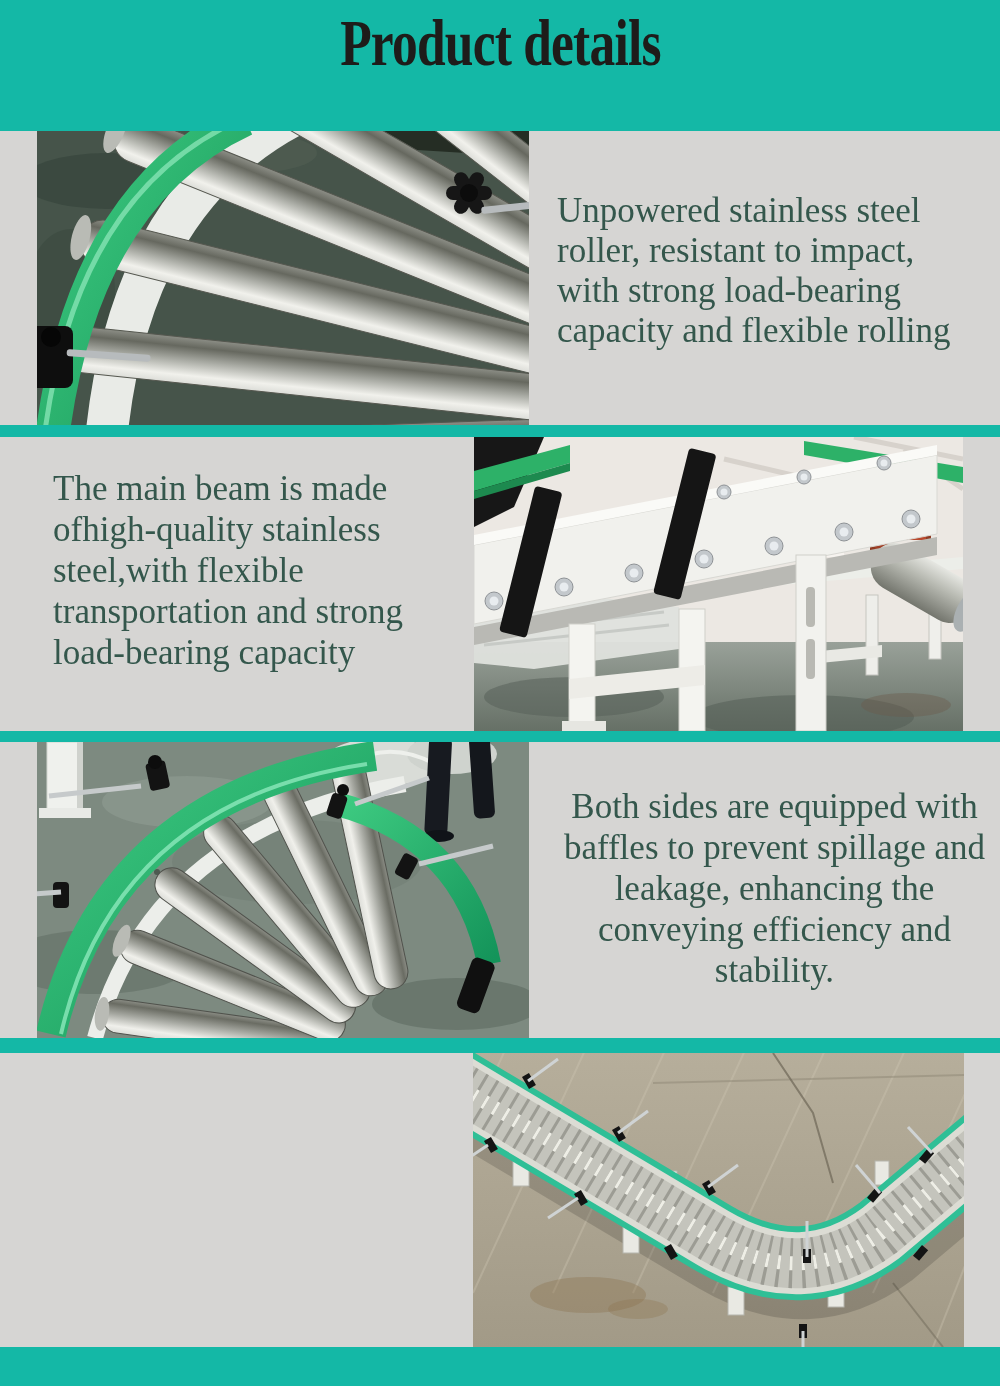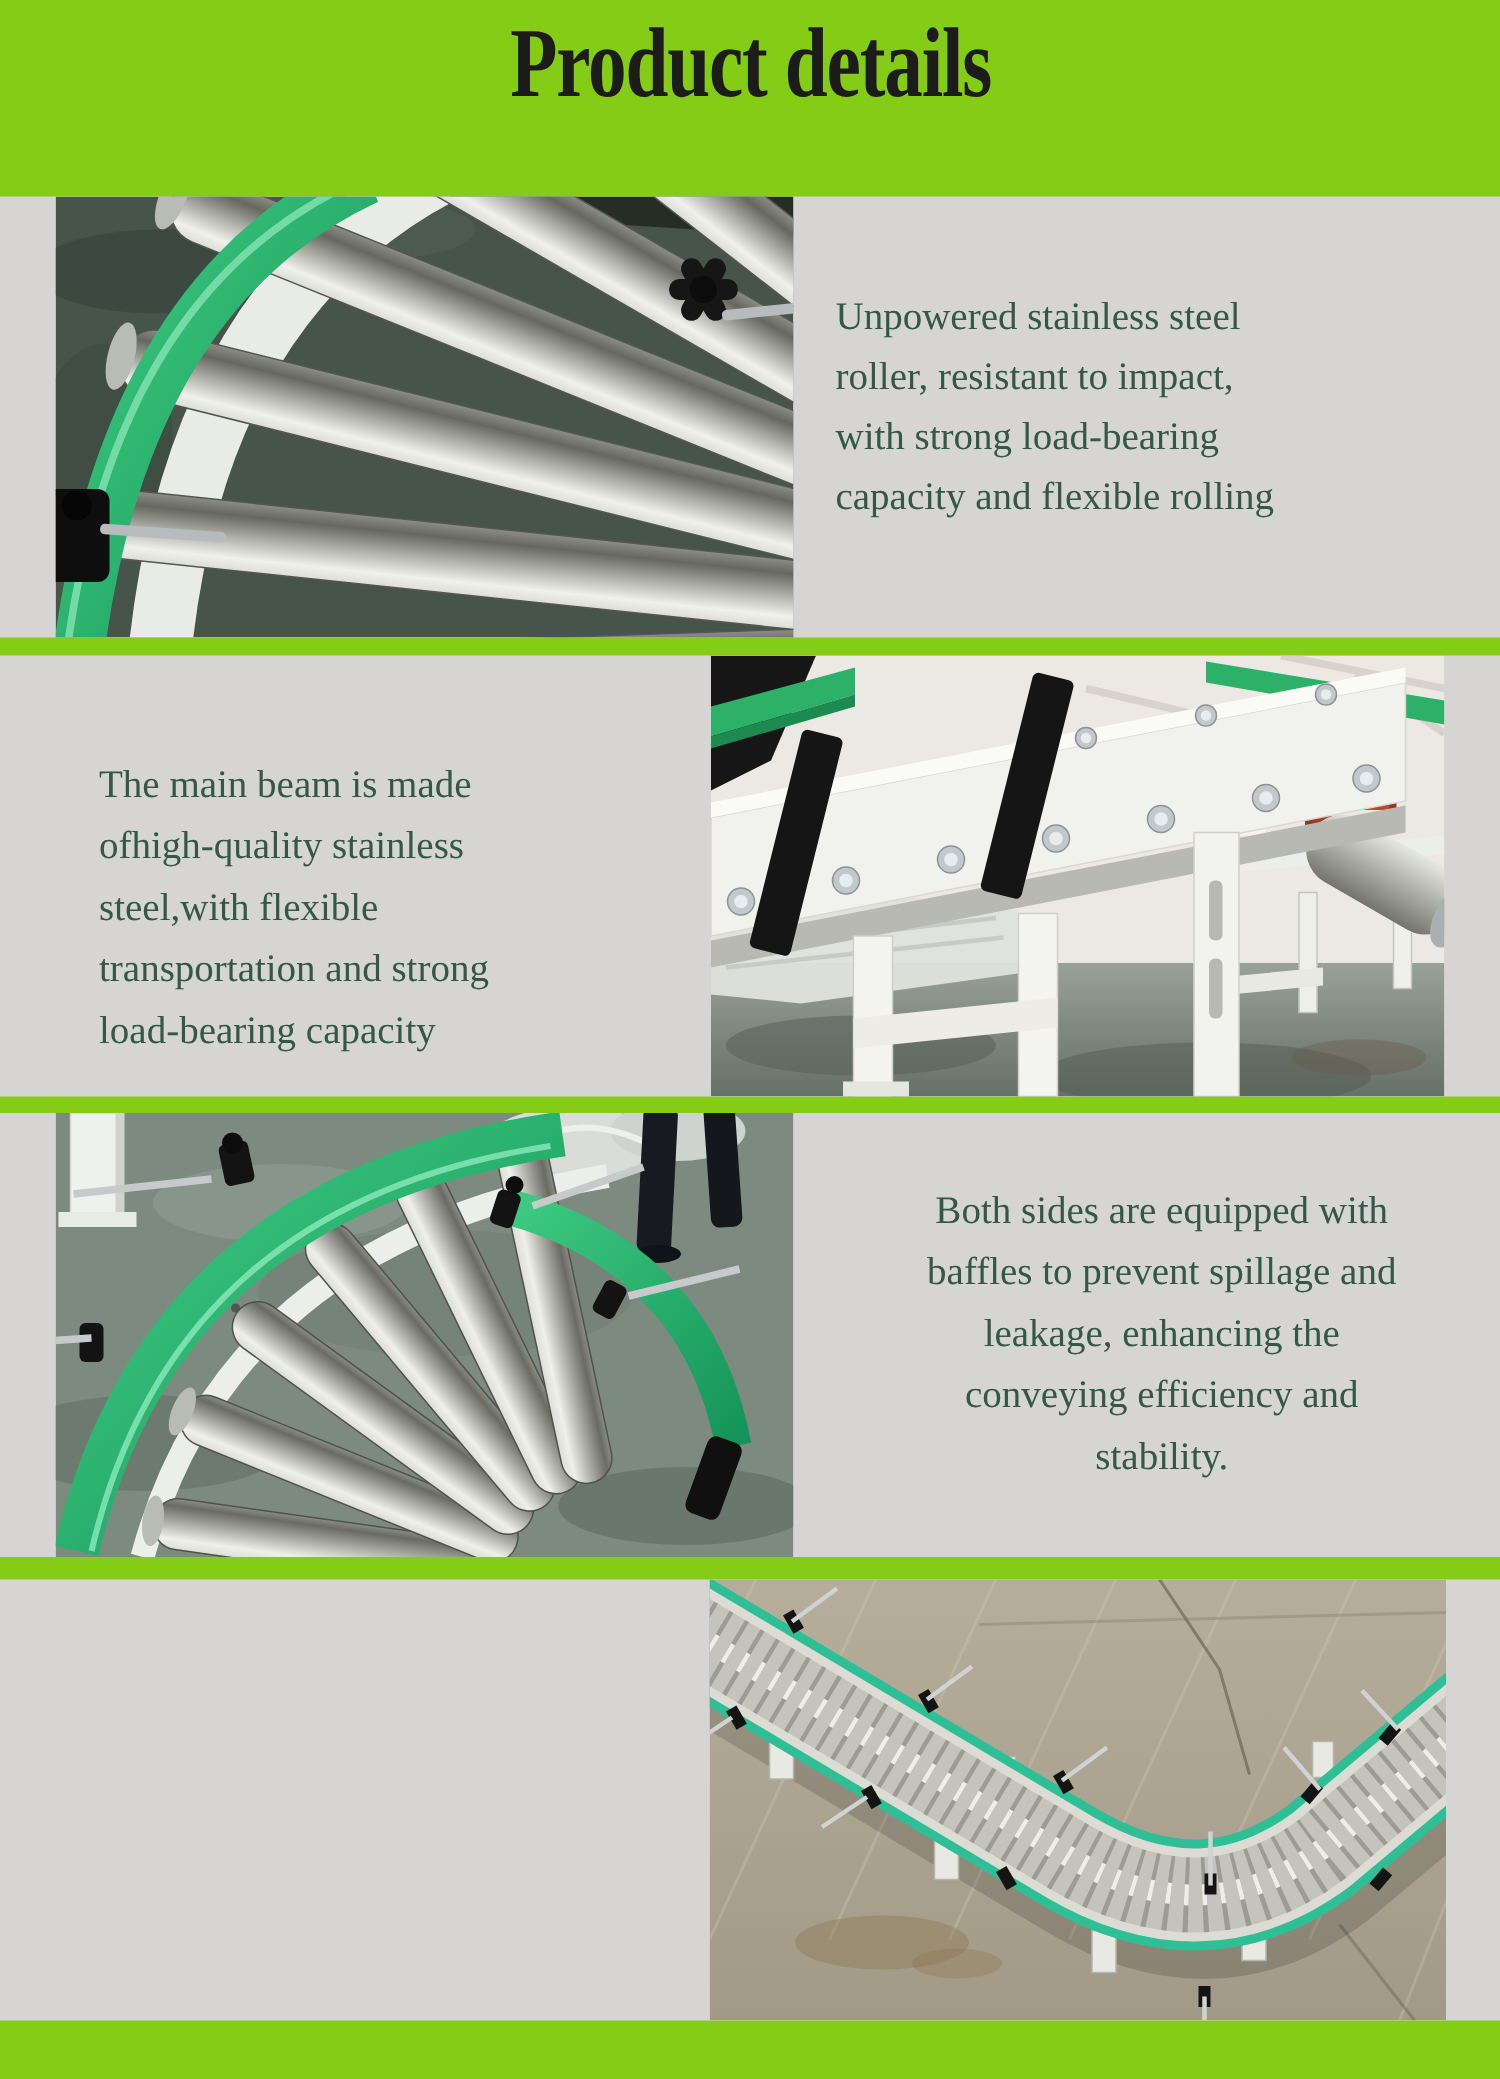--- a/index.html
+++ b/index.html
@@ -1,41 +1,41 @@
 <!DOCTYPE html>
 <html><head>
 <meta charset="utf-8">
 <style>
   html,body{margin:0;padding:0;}
   .page{
     position:relative;width:1000px;height:1386px;overflow:hidden;
-    background:#84cc16;
+    background:#14b8a6;
     font-family:"Liberation Serif","DejaVu Serif",serif;
   }
   .title{
     position:absolute;top:8px;left:0;width:1000px;margin:0;
     text-align:center;font-size:66px;line-height:70px;font-weight:bold;
     color:#1e1c1a;letter-spacing:-1px;
   }
   .title span{display:inline-block;transform:scaleX(.78);transform-origin:center;}
   .band{position:absolute;left:0;width:1000px;background:#d6d5d3;}
   .band1{top:131px;height:294px;}
   .band2{top:437px;height:294px;}
   .band3{top:742px;height:296px;}
   .band4{top:1053px;height:294px;}
   .photo{position:absolute;overflow:hidden;line-height:0;}
   .photo1{left:37px;top:131px;width:492px;height:294px;}
   .photo2{left:474px;top:437px;width:489px;height:294px;}
   .photo3{left:37px;top:742px;width:492px;height:296px;}
   .photo4{left:473px;top:1053px;width:491px;height:294px;}
   .desc{
-    position:absolute;color:#34574c;font-size:26px;white-space:pre-line;
+    position:absolute;color:#34574c;font-size:35px;white-space:pre-line;
   }
   .desc1{left:557px;top:191px;width:435px;line-height:40px;}
-  .desc2{left:66px;top:468px;width:435px;line-height:41px;margin-top:34px;}
+  .desc2{left:53px;top:468px;width:435px;line-height:41px;}
   .desc3{left:557px;top:786px;width:435px;line-height:41px;text-align:center;}
   .desc4{left:43px;top:1052px;width:440px;line-height:43px;}
 </style>
 </head>
 <body>
 
 <div class="page">
 
   <h1 class="title"><span>Product details</span></h1>
 

